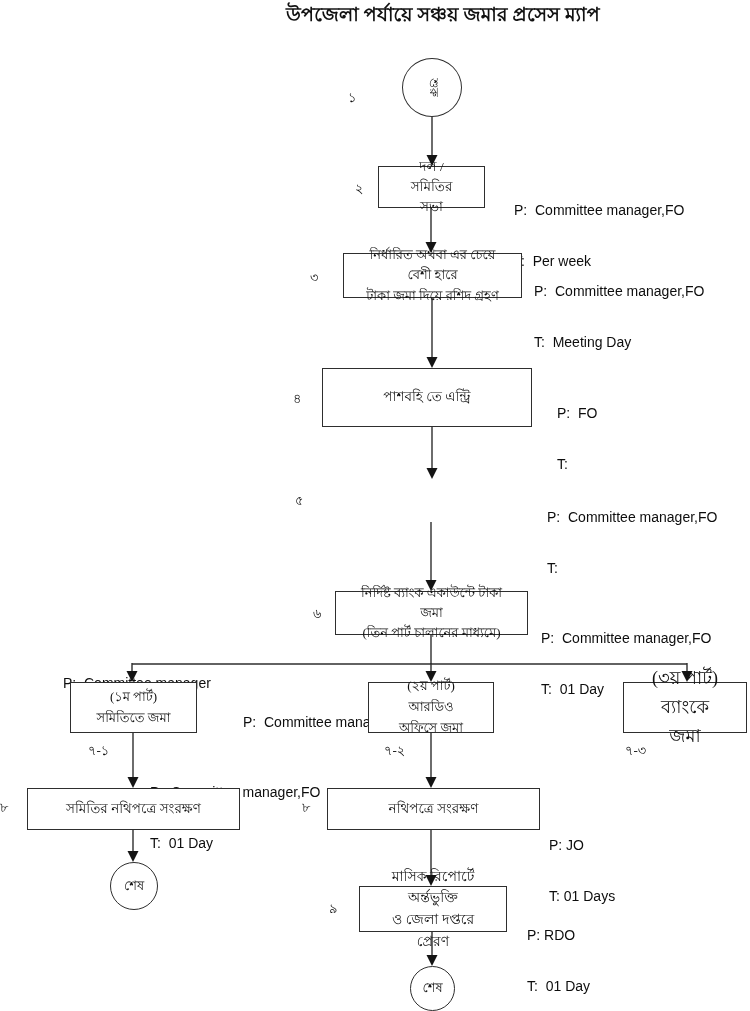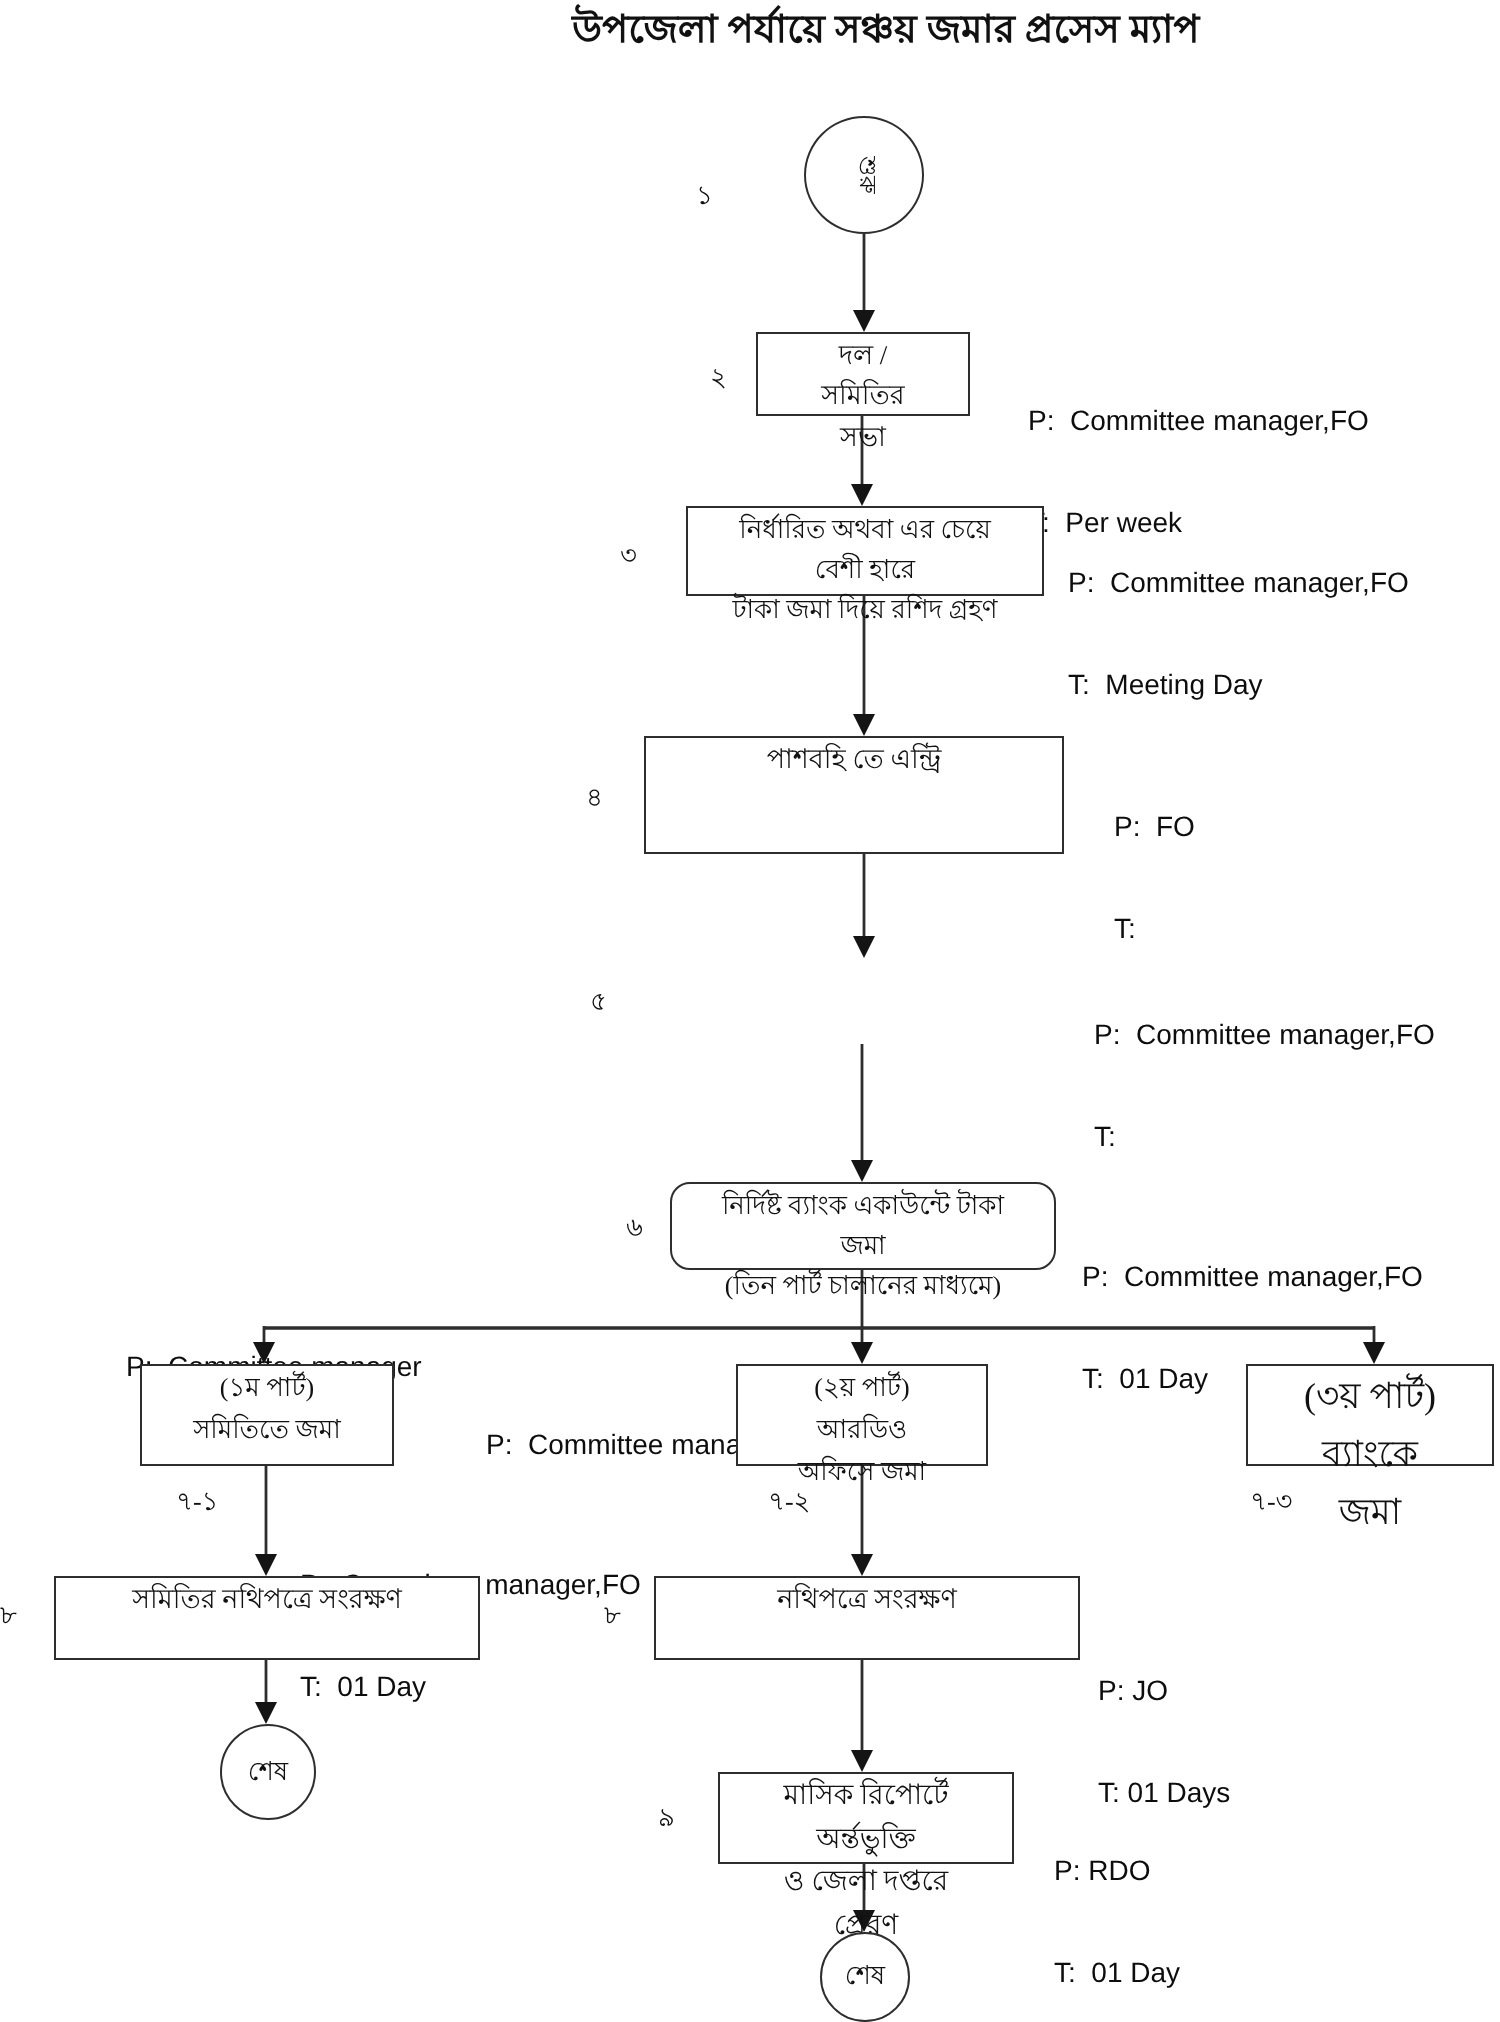--- a/index.html
+++ b/index.html
@@ -8,21 +8,21 @@
     font-family:"Liberation Serif","DejaVu Serif",serif;color:#111;
     overflow:hidden;
   }
   .connectors{position:absolute;left:0;top:0;z-index:1;}
   .title{
     position:absolute;left:183px;top:0px;width:520px;text-align:center;
     font-size:19px;font-weight:bold;letter-spacing:.2px;z-index:2;
   }
   .box{
     position:absolute;border:1.4px solid #2e2e2e;background:#fff;
-    display:flex;flex-direction:column;align-items:center;
+    display:flex;flex-direction:column;align-items:center;justify-content:center;
     text-align:center;font-size:13.5px;line-height:1.5;z-index:2;padding:1px 20px;
     box-sizing:border-box;
   }
   .circle{
     position:absolute;border:1.4px solid #2e2e2e;background:#fff;border-radius:50%;
     display:flex;align-items:center;justify-content:center;font-size:13px;z-index:2;
     box-sizing:border-box;
   }
   .rot90{display:inline-block;transform:rotate(90deg);font-size:11.5px;}
   .num{position:absolute;font-size:13px;z-index:2;}
@@ -106,21 +106,21 @@
     <div>T:</div>
   </div>
 
   <div class="num" style="left:295px;top:491px;">৫</div>
   <div class="ann" style="left:547px;top:475px;">
     <div>P:  Committee manager,FO</div>
     <div>T:</div>
   </div>
 
   <div class="num" style="left:313px;top:604px;">৬</div>
-  <div class="box" style="left:335px;top:591px;width:193px;height:44px;font-size:13px;line-height:1.55;border-radius:10px;">
+  <div class="box" style="left:335px;top:591px;width:193px;height:44px;font-size:13px;line-height:1.55;">
     <span>নির্দিষ্ট ব্যাংক একাউন্টে টাকা জমা</span>
     <span>(তিন পার্ট চালানের মাধ্যমে)</span>
   </div>
   <div class="ann" style="left:541px;top:596px;">
     <div>P:  Committee manager,FO</div>
     <div>T:  01 Day</div>
   </div>
 
   <div class="ann" style="left:63px;top:641px;"></div>
   <div class="ann" style="left:63px;top:641px;">

